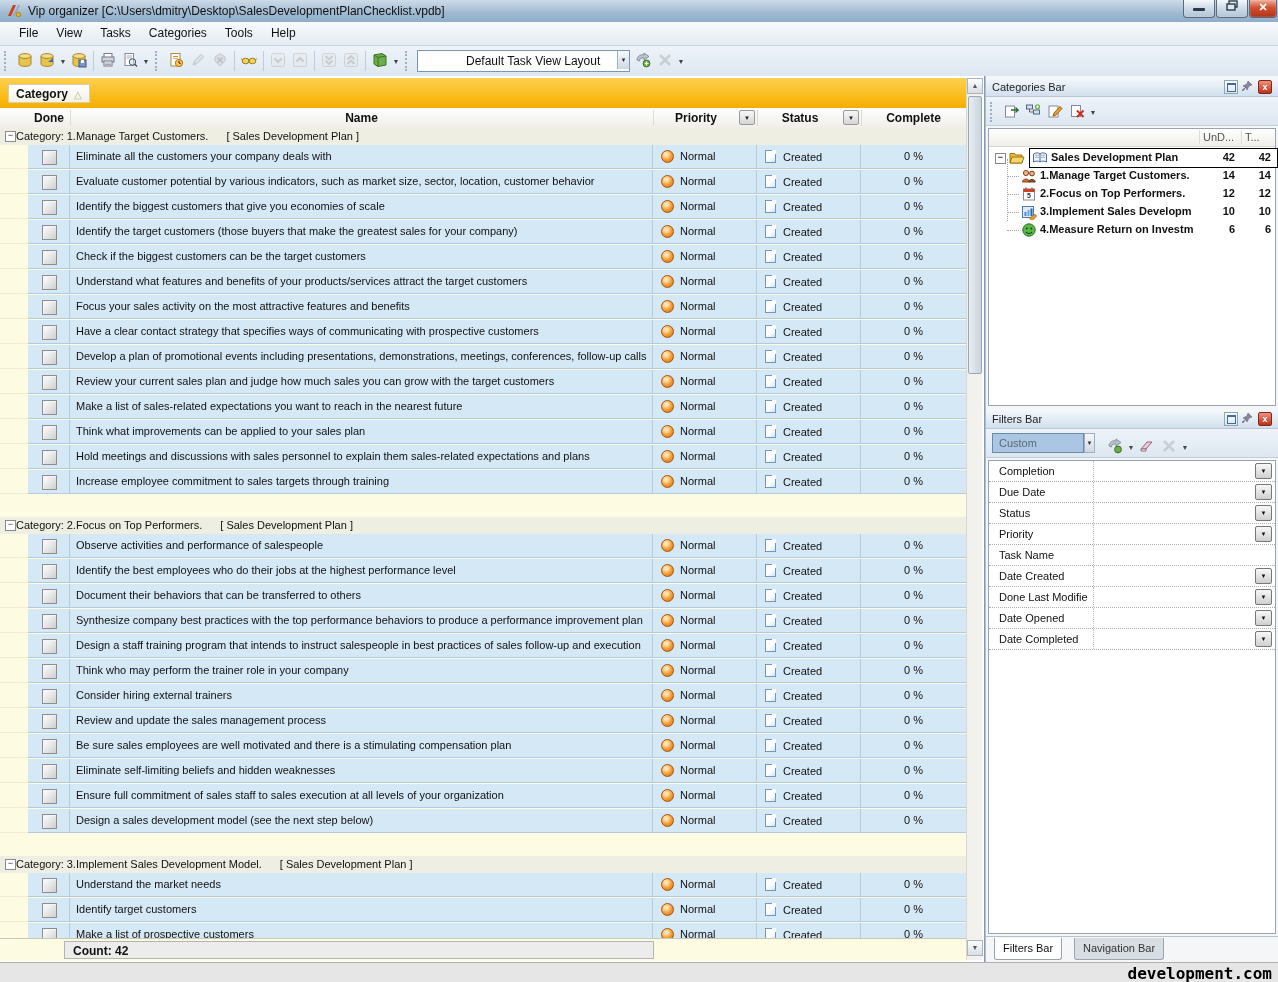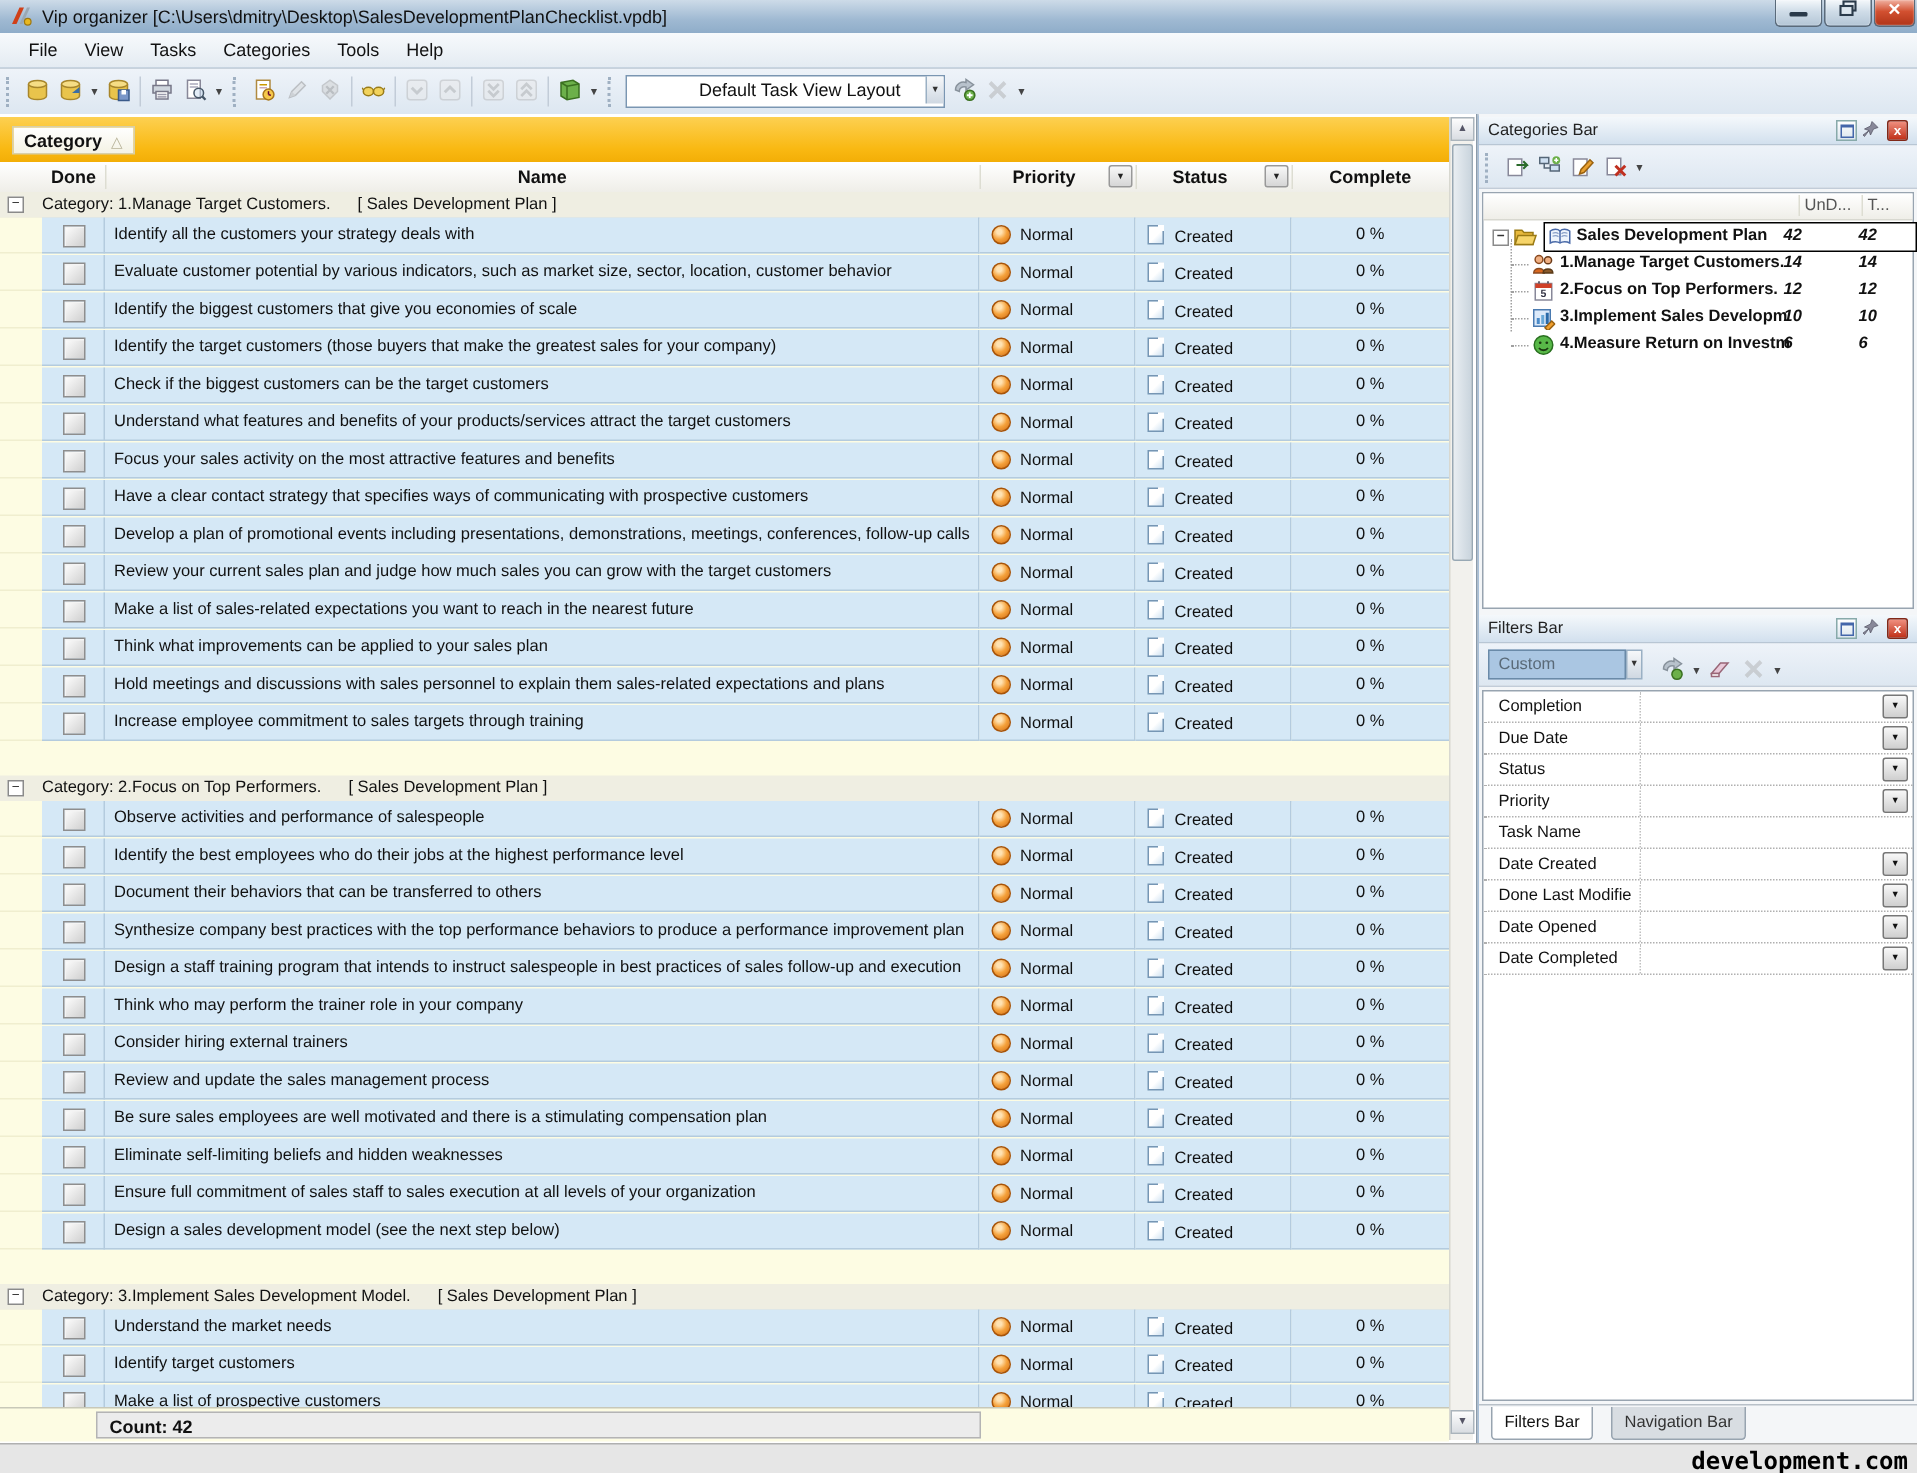--- a/index.html
+++ b/index.html
@@ -34,21 +34,21 @@
   #groupband{left:0;top:78px;width:966px;height:30px;background:linear-gradient(#fdd051,#f9b913 70%,#f3ae06);}
   #groupby-btn{left:8px;top:84px;height:19px;padding:2px 7px 0 7px;background:linear-gradient(#ffffff,#f4f2e4);border:1px solid #d8cfa8;font-size:12px;font-weight:bold;color:#111;box-sizing:border-box;}
   #groupby-btn .tri{font-weight:normal;color:#b8b49a;font-size:10px;margin-left:6px;}
   #colheader{left:0;top:108px;width:966px;height:20px;background:linear-gradient(#ffffff,#efeee8);border-bottom:1px solid #d0cfc6;}
   .hcell{position:absolute;top:3px;font-size:12px;font-weight:bold;color:#111;text-align:center;}
   .hsep{position:absolute;top:2px;width:1px;height:16px;background:#ddddd2;}
   .hfilter{position:absolute;top:2px;width:16px;height:15px;background:linear-gradient(#f8f8f8,#d6d6d6);border:1px solid #999;border-radius:2px;font-size:6px;line-height:15px;text-align:center;color:#222;box-sizing:border-box;}
   #rows{left:0;top:128px;width:966px;height:810px;overflow:hidden;background:#fdfce3;}
   .group-hdr{position:absolute;left:0;width:966px;height:17px;background:#efeee2;border-bottom:1px solid #e0dfd2;font-size:11px;color:#111;}
   .group-hdr .exp{position:absolute;left:5px;top:3px;width:9px;height:9px;background:#fff;border:1px solid #8a8a8a;line-height:7px;font-size:9px;text-align:center;color:#333;}
-  .group-hdr .gtxt{position:absolute;left:28px;top:2px;white-space:nowrap;}
+  .group-hdr .gtxt{position:absolute;left:16px;top:2px;white-space:nowrap;}
   .group-hdr .gplan{margin-left:18px;}
   .spacer{position:absolute;left:0;width:966px;background:#fdfce3;}
   .trow{position:absolute;left:0;width:966px;height:25px;}
   .cell{position:absolute;top:0;height:24px;border-bottom:1px solid #b4cbde;box-sizing:border-box;background:#d5e8f6;}
   .cell.gutter{left:0;width:28px;background:#fdfce3;border-bottom:1px solid #f0eecf;}
   .cell.done{left:28px;width:42px;border-right:1px solid #b4cbde;}
   .cell.name{left:70px;width:583px;border-right:1px solid #b4cbde;font-size:11px;color:#111;padding:5px 0 0 6px;white-space:nowrap;overflow:hidden;}
   .cell.prio{left:653px;width:104px;border-right:1px solid #b4cbde;font-size:11px;color:#111;padding:5px 0 0 8px;}
   .cell.stat{left:757px;width:104px;border-right:1px solid #b4cbde;font-size:11px;color:#111;padding:5px 0 0 8px;}
   .cell.comp{left:861px;width:105px;font-size:11px;color:#111;text-align:center;padding-top:5px;}
@@ -73,21 +73,21 @@
   .pt-restore i{display:block;margin:2px auto 0;width:7px;height:6px;border:1px solid #4466aa;border-top:2px solid #4466aa;}
   .pt-pin svg{width:12px;height:12px;}
   .pt-close{background:linear-gradient(#f09080,#c03018);border:1px solid #802818;border-radius:2px;color:#fff;font-size:9px;font-weight:bold;line-height:12px;}
   .mini-toolbar{position:absolute;left:0;width:292px;height:28px;background:linear-gradient(#eef3f9,#dde7f1);border-bottom:1px solid #c2ccd8;}
   
   #tree-box{position:absolute;left:2px;top:52px;width:288px;height:278px;background:#fff;border:1px solid #98a4b0;box-sizing:border-box;}
   #tree-hdr{position:absolute;left:0;top:0;width:100%;height:17px;border-bottom:1px solid #d8d8d0;background:linear-gradient(#fff,#efeee8);}
   .tree-hlabel{position:absolute;top:2px;font-size:11px;color:#555;}
   .tree-row{position:absolute;left:0;width:100%;height:18px;font-size:11px;font-weight:bold;color:#111;}
   .tree-row .lbl{position:absolute;top:2px;white-space:nowrap;overflow:hidden;}
-  .tree-row .cnt{position:absolute;top:2px;text-align:left;font-style:italic;}
+  .tree-row .cnt{position:absolute;top:2px;text-align:right;}
   .tree-exp{position:absolute;width:9px;height:9px;background:#fff;border:1px solid #8a8a8a;line-height:7px;font-size:9px;text-align:center;color:#333;}
   .tico{position:absolute;width:16px;height:16px;}
   .tico svg{width:16px;height:16px;}
   #tree-sel{position:absolute;border:1px solid #000;background:#fff;}
   .dotline{position:absolute;border-left:1px dotted #a0a0a0;}
   .dothz{position:absolute;border-top:1px dotted #a0a0a0;}
   
   #filters-box{position:absolute;left:2px;top:384px;width:288px;height:474px;background:#fff;border:1px solid #98a4b0;box-sizing:border-box;}
   .f-row{position:absolute;left:0;width:100%;height:21px;border-bottom:1px dotted #b0b0b0;box-sizing:border-box;}
   .f-row .flbl{position:absolute;left:10px;top:4px;font-size:11px;color:#111;white-space:nowrap;overflow:hidden;max-width:92px;}
@@ -218,21 +218,21 @@
   <div class="abs" id="rows">
       <div class="group-hdr" style="top:0px">
         <span class="exp">−</span>
         <span class="gtxt"><span>Category: 1.Manage Target Customers.</span><span class="gplan">[ Sales Development Plan ]</span></span>
       </div>
       <div class="trow" style="top:17px">
         <div class="cell gutter"></div>
         <div class="cell done">
           <span class="cb"></span>
         </div>
-        <div class="cell name">Identify all the customers your strategy deals with</div>
+        <div class="cell name">Eliminate all the customers your company deals with</div>
         <div class="cell prio"><span class="sphere"></span><span>Normal</span></div>
         <div class="cell stat"><span class="pageic"></span><span>Created</span></div>
         <div class="cell comp">0 %</div>
       </div>
       <div class="trow" style="top:42px">
         <div class="cell gutter"></div>
         <div class="cell done">
           <span class="cb"></span>
         </div>
         <div class="cell name">Evaluate customer potential by various indicators, such as market size, sector, location, customer behavior</div>

